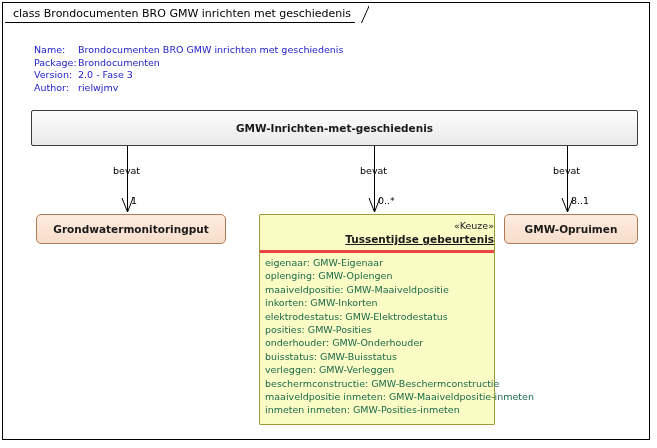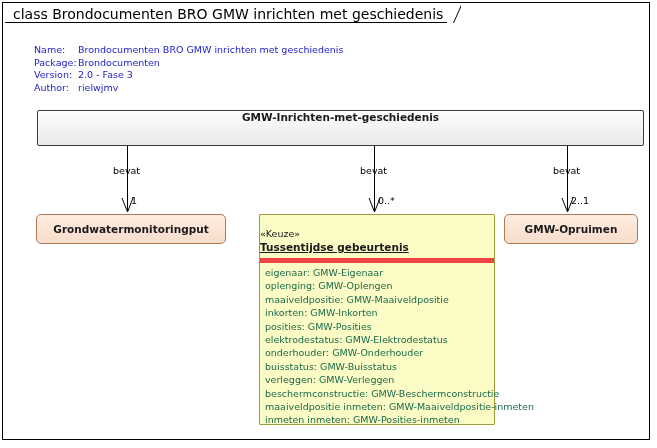--- a/index.html
+++ b/index.html
@@ -41,21 +41,21 @@
   #title-tab-inner {
     height: 18px;
     display: flex;
     align-items: center;
     padding: 0 4px 0 8px;
     background: #ffffff;
     border-bottom: 1px solid #000000;
     box-sizing: border-box;
   }
   #title-tab-text {
-    font-size: 14px;
+    font-size: 11px;
     color: #000000;
     white-space: nowrap;
     line-height: 1;
   }
   #title-tab-slant {
     width: 14px;
     height: 18px;
     background: #ffffff;
     position: relative;
     overflow: hidden;
@@ -118,28 +118,29 @@
     left: 2px;
     top: 2px;
     right: -3px;
     bottom: -3px;
     background: rgba(0,0,0,0.22);
     z-index: -1;
   }
 
   
   #class-root {
-    left: 34px;
+    left: 28px;
     top: 107px;
     width: 607px;
     height: 36px;
     background: linear-gradient(to bottom, #fdfdfd 0%, #f2f2f2 55%, #e9e9e9 100%);
     border: 1px solid #3c3c3c;
     border-radius: 2px;
     display: flex;
+    align-items: center;
     justify-content: center;
   }
   #class-root-name {
     font-size: 10.5px;
     font-weight: bold;
     color: #1a1a1a;
   }
 
   
   .class-leaf {
@@ -173,24 +174,24 @@
   #class-keuze {
     left: 256px;
     top: 211px;
     width: 236px;
     height: 211px;
     background: #fbfbc6;
     border: 1px solid #9c9c3d;
     border-radius: 1px;
   }
   #keuze-header {
-    padding-top: 12px;
+    padding-top: 4px;
     padding-bottom: 3px;
-    text-align: left;
-    border-bottom: 5px solid #ef4444;
+    text-align: right;
+    border-bottom: 3px solid #ef4444;
   }
   #keuze-stereotype {
     font-size: 9.5px;
     color: #1a1a1a;
     line-height: 13px;
   }
   #keuze-name {
     font-size: 10.5px;
     font-weight: bold;
     color: #1a1a1a;
@@ -262,21 +263,21 @@
     <polyline points="559,195 564.5,209 570,195" fill="none" stroke="#000000" stroke-width="1"></polyline>
   </svg>
 
   <div class="conn-label" style="left:110px; top:162px;">bevat</div>
   <div class="conn-mult" style="left:128px; top:192px;">1</div>
 
   <div class="conn-label" style="left:357px; top:162px;">bevat</div>
   <div class="conn-mult" style="left:375px; top:192px;">0..*</div>
 
   <div class="conn-label" style="left:550px; top:162px;">bevat</div>
-  <div class="conn-mult" style="left:568px; top:192px;">2..1</div>
+  <div class="conn-mult" style="left:568px; top:192px;">8..1</div>
 
   <div class="umlbox" id="class-root">
     <span id="class-root-name">GMW-Inrichten-met-geschiedenis</span>
   </div>
 
   <div class="umlbox class-leaf" id="class-gwmp">
     <span class="leaf-name">Grondwatermonitoringput</span>
   </div>
 
   <div class="umlbox class-leaf" id="class-opruimen">
@@ -286,22 +287,22 @@
   <div class="umlbox" id="class-keuze">
     <div id="keuze-header">
       <div id="keuze-stereotype">«Keuze»</div>
       <div id="keuze-name">Tussentijdse gebeurtenis</div>
     </div>
     <div id="keuze-attrs">
       <div class="attr-row">eigenaar: GMW-Eigenaar</div>
       <div class="attr-row">oplenging: GMW-Oplengen</div>
       <div class="attr-row">maaiveldpositie: GMW-Maaiveldpositie</div>
       <div class="attr-row">inkorten: GMW-Inkorten</div>
+      <div class="attr-row">elektrodestatus: GMW-Elektrodestatus</div>
       <div class="attr-row">posities: GMW-Posities</div>
-      <div class="attr-row">elektrodestatus: GMW-Elektrodestatus</div>
       <div class="attr-row">onderhouder: GMW-Onderhouder</div>
       <div class="attr-row">buisstatus: GMW-Buisstatus</div>
       <div class="attr-row">verleggen: GMW-Verleggen</div>
       <div class="attr-row">beschermconstructie: GMW-Beschermconstructie</div>
       <div class="attr-row">maaiveldpositie inmeten: GMW-Maaiveldpositie-inmeten</div>
       <div class="attr-row">inmeten inmeten: GMW-Posities-inmeten</div>
     </div>
   </div>
 
 <div id="tab-underline-stub" style="left: 2px; width: 346.734px;"></div>

